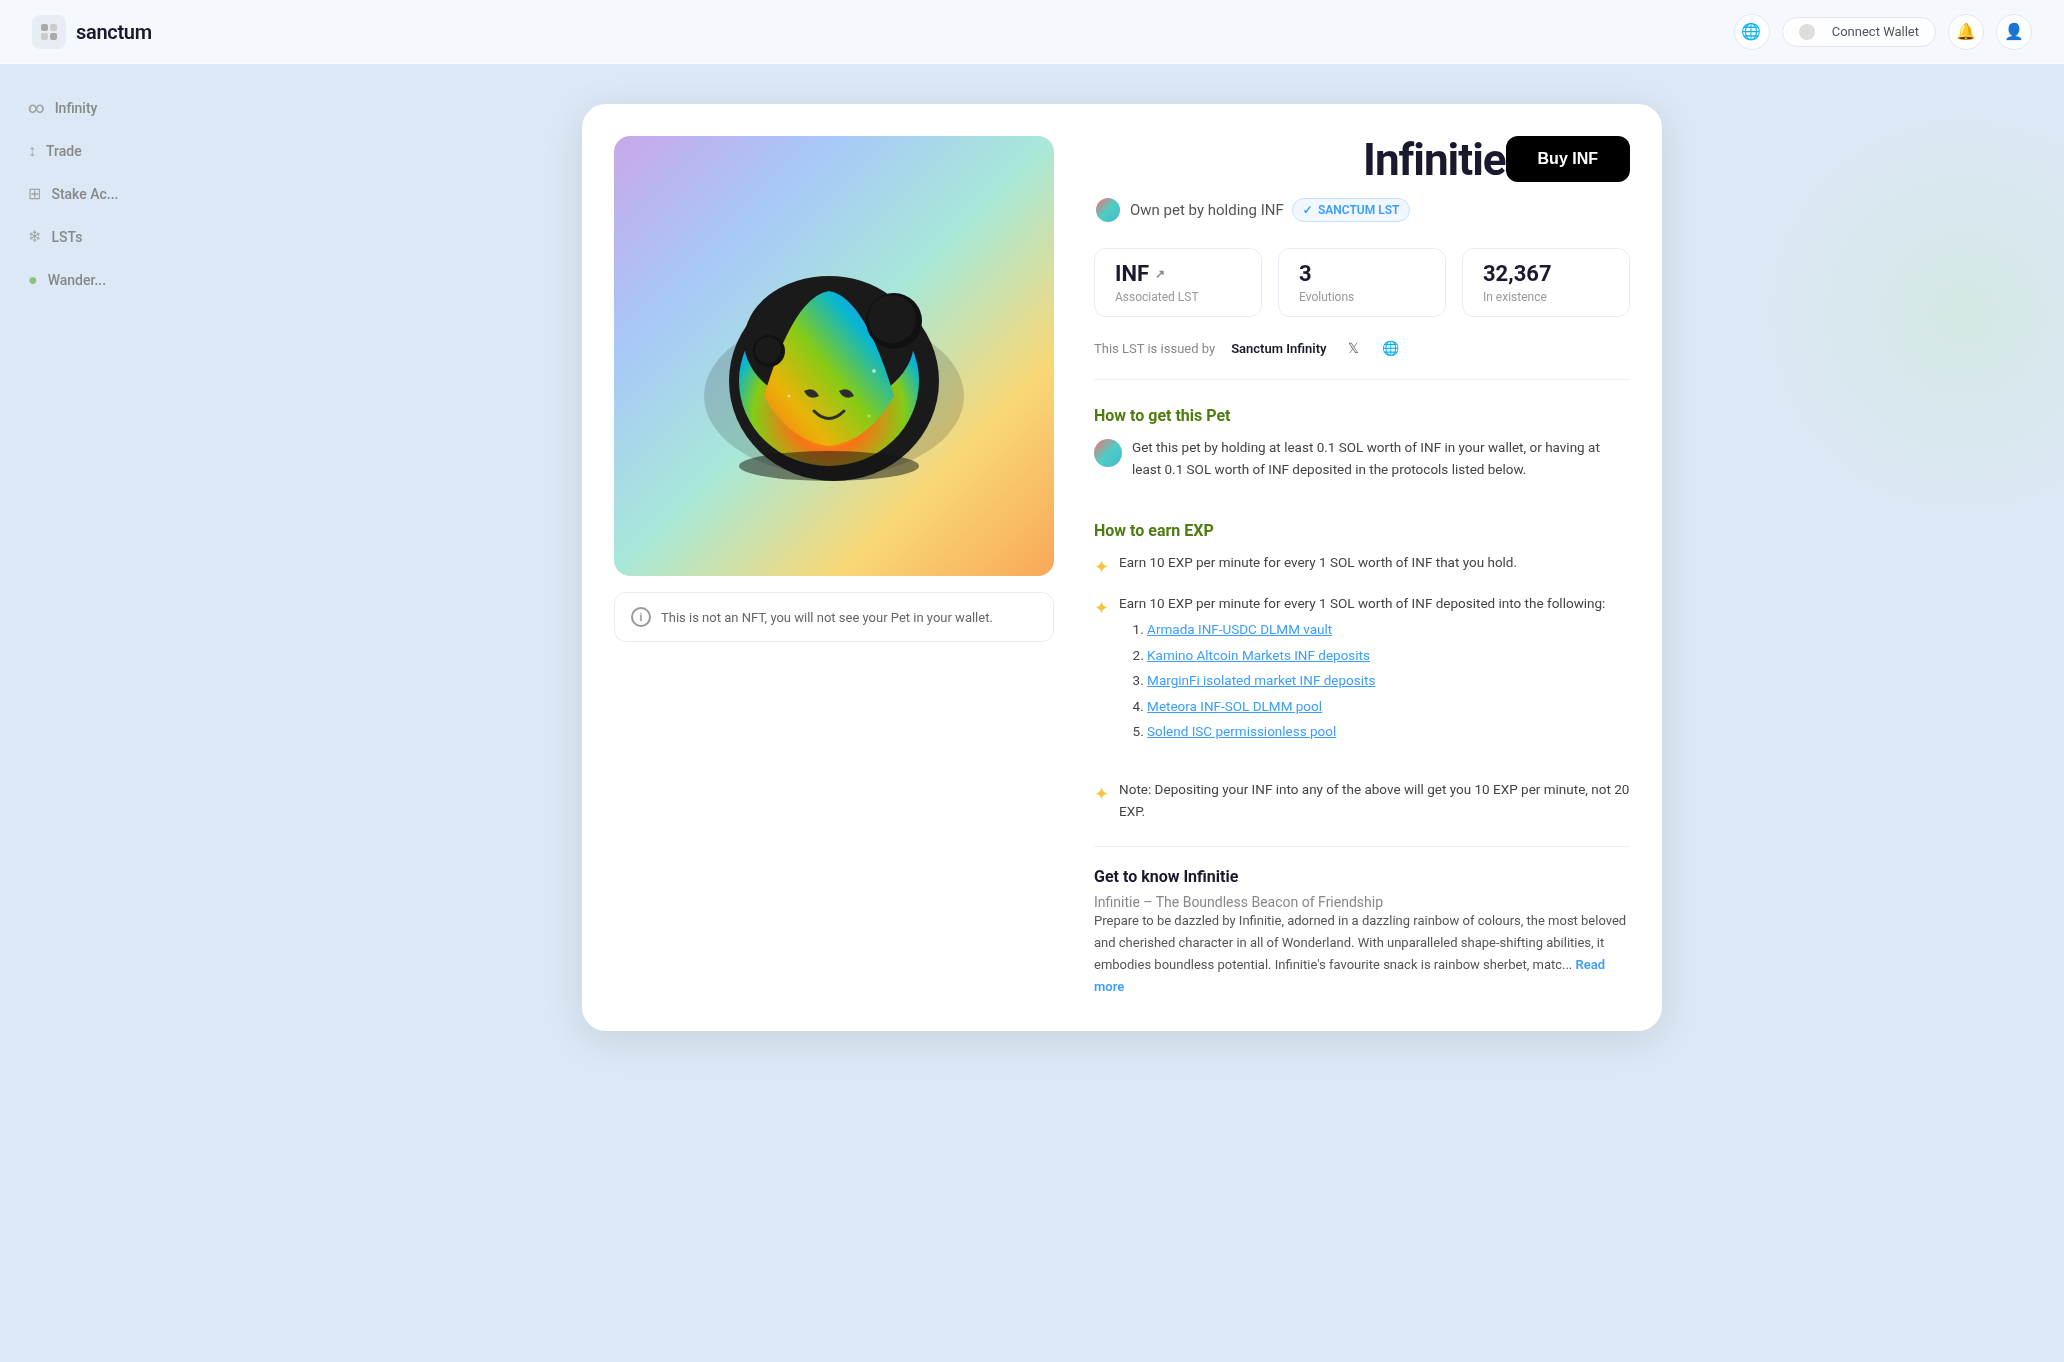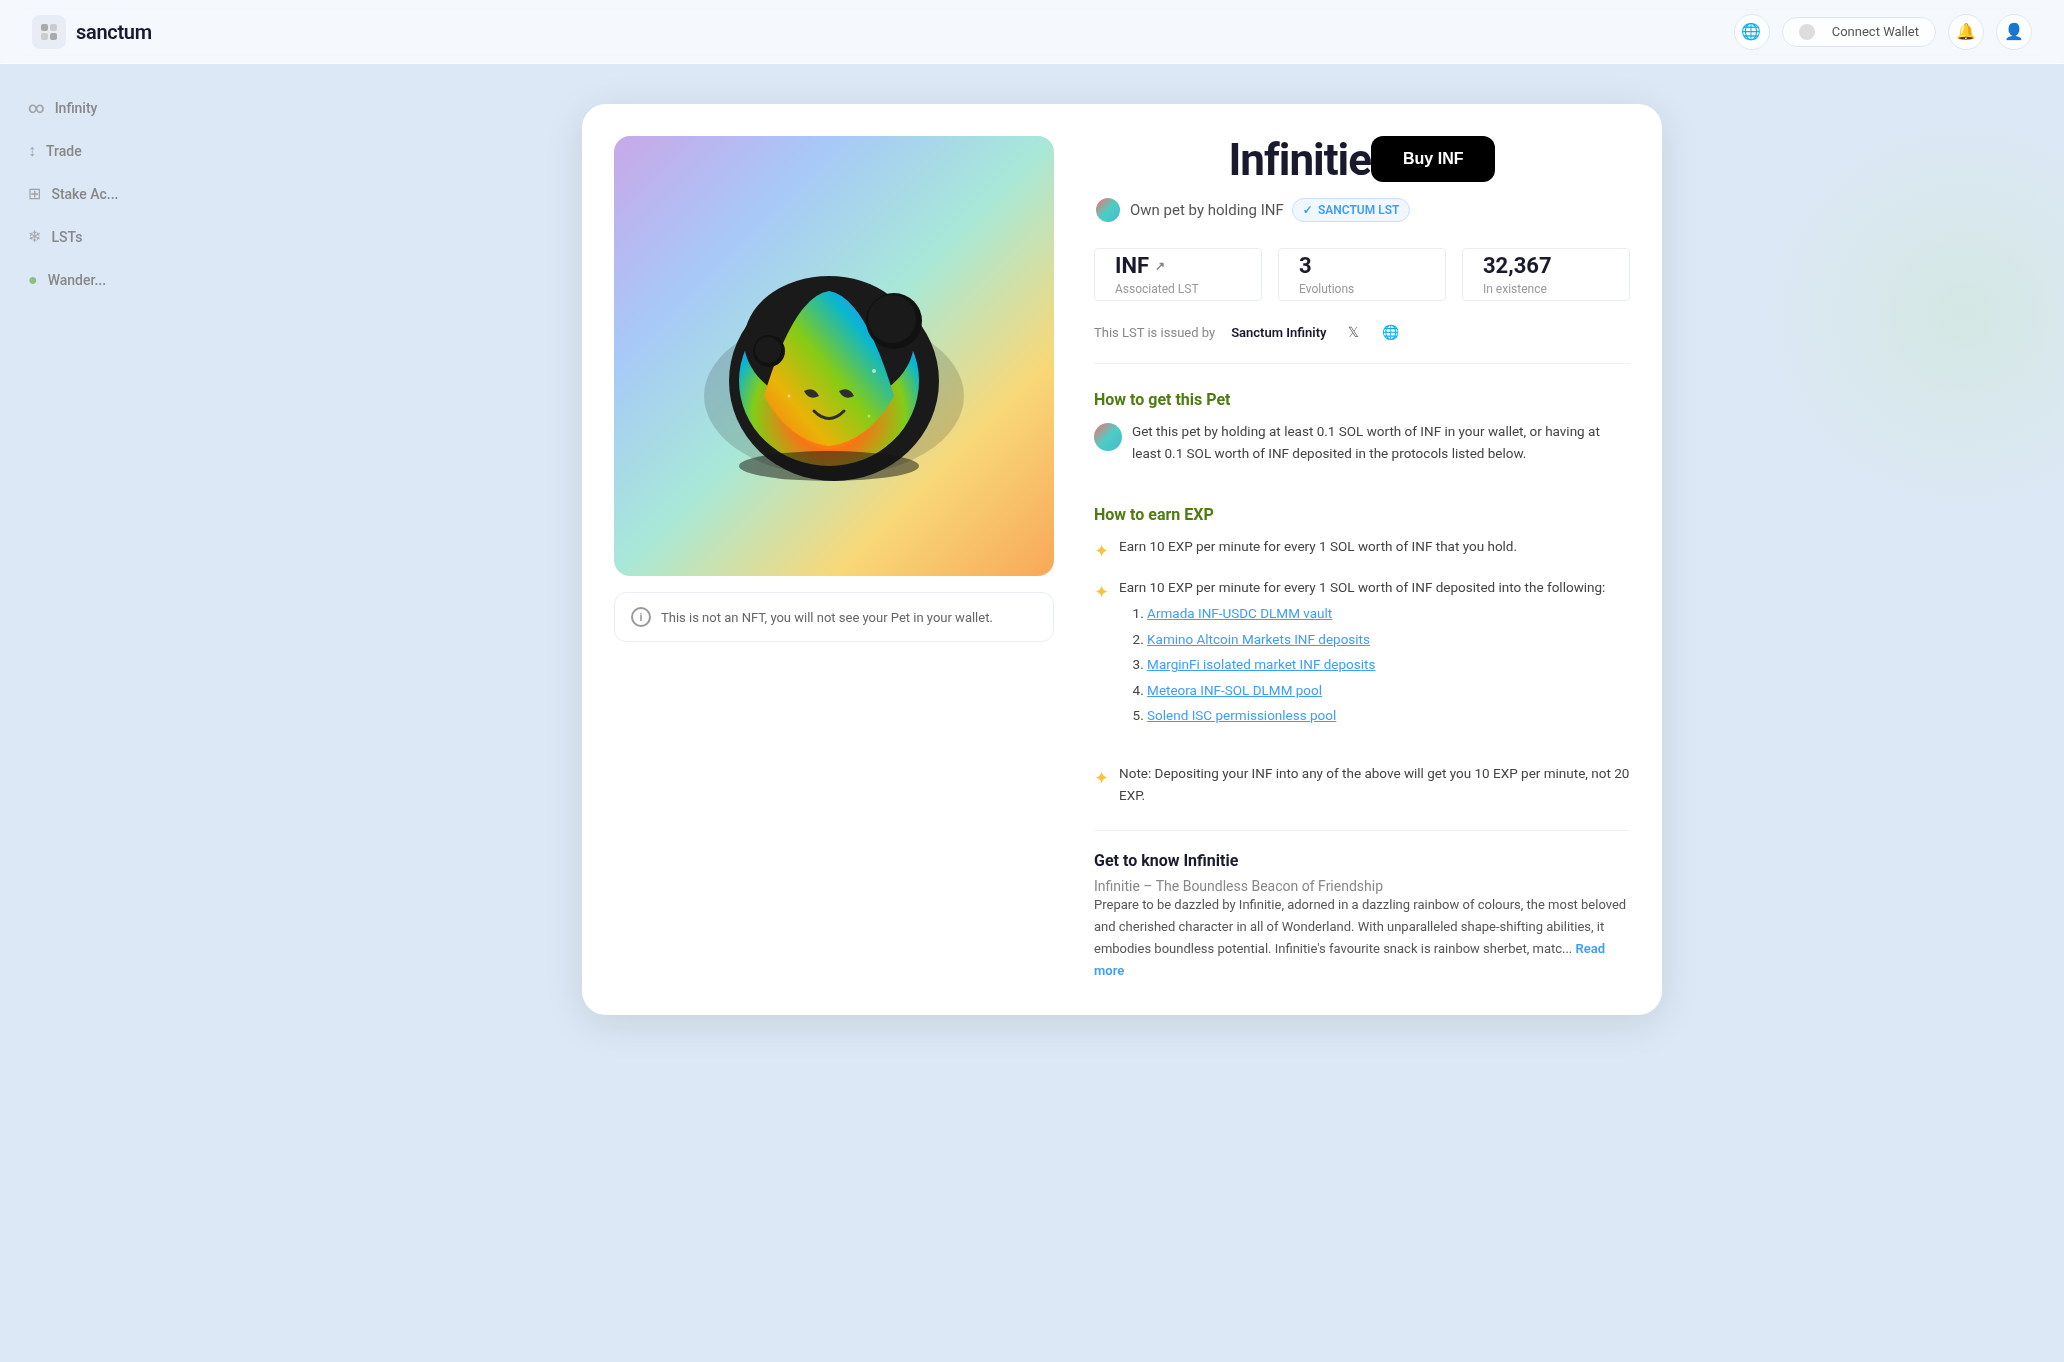--- a/index.html
+++ b/index.html
@@ -193,21 +193,21 @@
     
     .modal-right {
       flex: 1;
       display: flex;
       flex-direction: column;
       gap: 0;
     }
     .modal-header {
       display: flex;
       align-items: flex-start;
-      justify-content: center;
+      justify-content: flex-end;
       margin-bottom: 12px;
     }
     .pet-title {
       font-size: 44px;
       font-weight: 700;
       color: #1a1a2e;
       letter-spacing: -1px;
       line-height: 1.1;
     }
     .buy-button {
@@ -260,22 +260,22 @@
 
     
     .stats-row {
       display: flex;
       gap: 16px;
       margin-bottom: 20px;
     }
     .stat-card {
       flex: 1;
       border: 1px solid #e8edf5;
-      border-radius: 4px;
-      padding: 4px 20px;
+      border-radius: 12px;
+      padding: 12px 20px;
     }
     .stat-label {
       font-size: 12px;
       color: #999;
       margin-top: 4px;
     }
     .stat-value {
       font-size: 22px;
       font-weight: 700;
       color: #1a1a2e;

